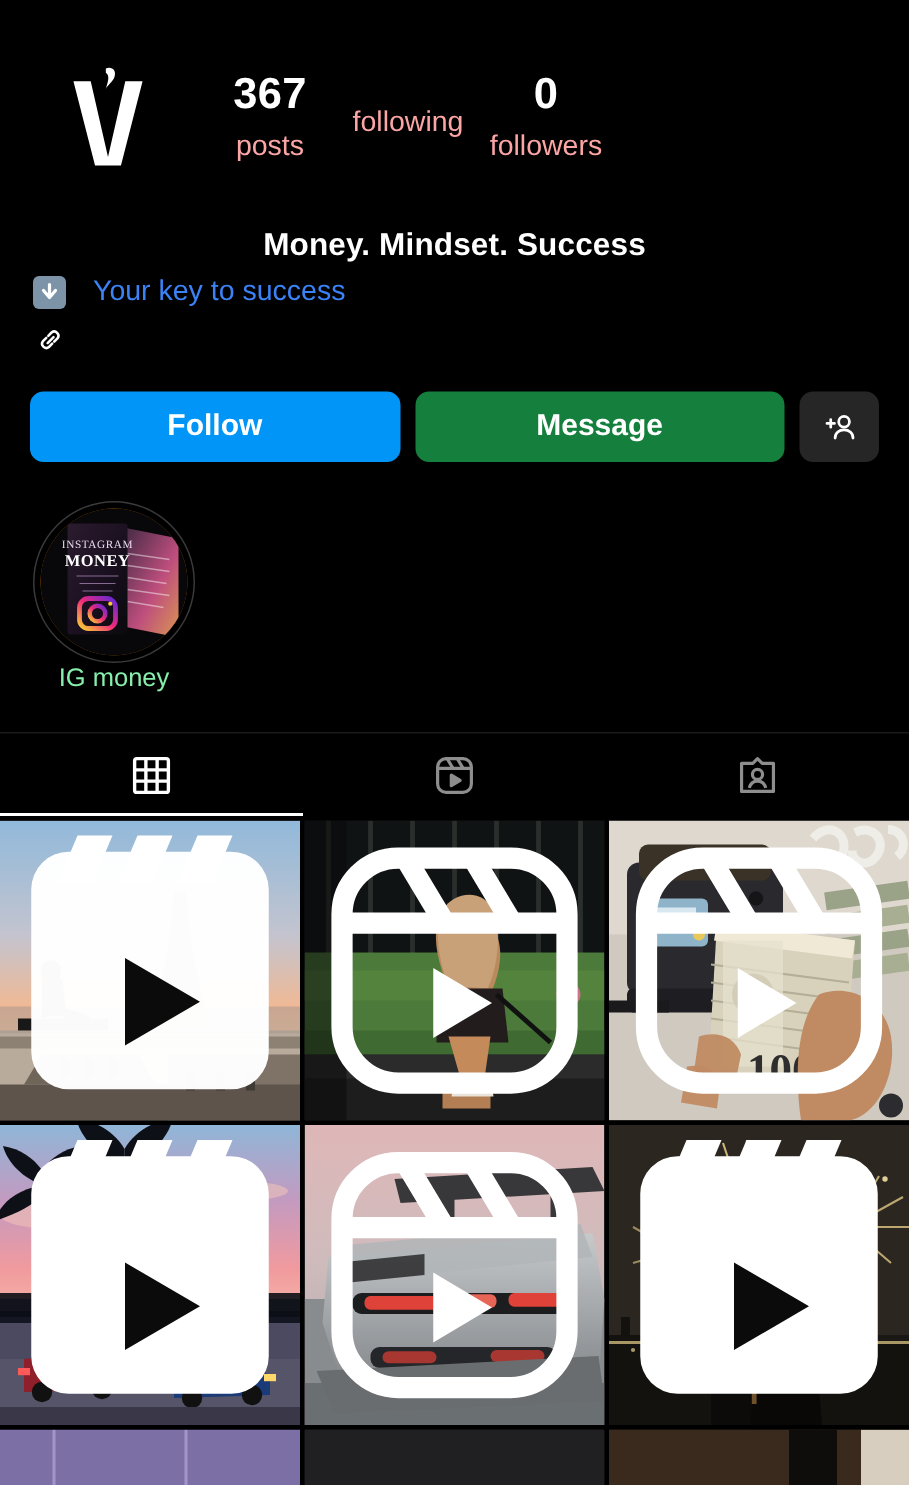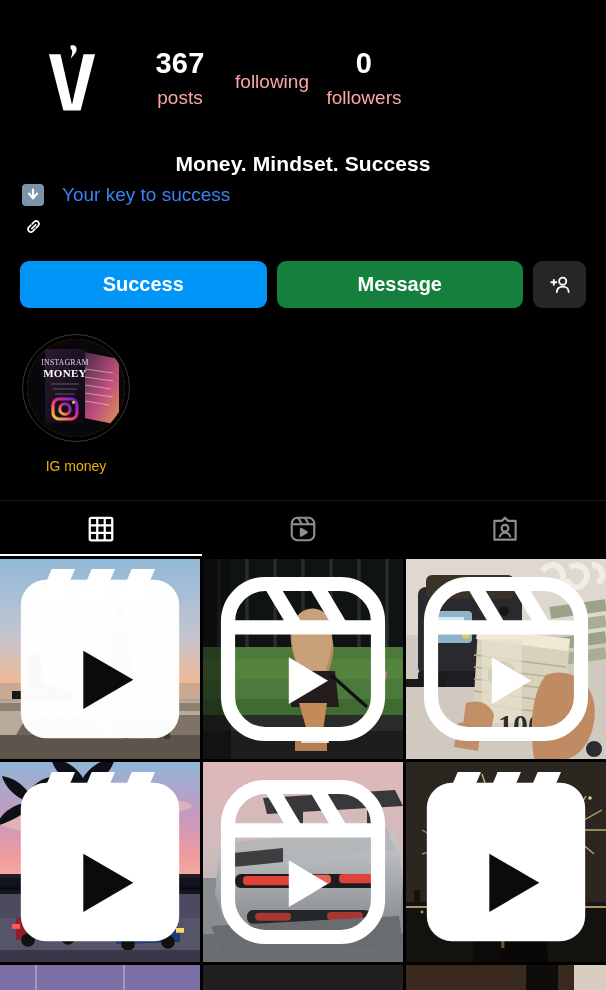--- a/index.html
+++ b/index.html
@@ -54,21 +54,21 @@
   .hl { width: 108px; text-align: center; cursor: pointer; }
   .hl-ring {
     width: 108px; height: 108px; border-radius: 50%;
     border: 1.5px solid #3a3a3a; padding: 4px; overflow: hidden;
     display: flex; align-items: center; justify-content: center;
   }
   .hl-cover {
     width: 100%; height: 100%; border-radius: 50%; overflow: hidden; position: relative;
     background: #a16207;
   }
-  .hl-label { font-size: 14px; margin-top: 16px; color: #eab308; white-space: nowrap; }
+  .hl-label { font-size: 17px; margin-top: 0; color: #86efac; white-space: nowrap; }
 
   
   .tabs { display: flex; margin-top: 26px; height: 56px; border-top: 1px solid #1a1a1a; }
   .tab { flex: 1 1 0; display: flex; align-items: center; justify-content: center; cursor: pointer; position: relative; }
   .tab.active::after {
     content: ""; position: absolute; left: 0; right: 0; bottom: 0; height: 2px; background: #fff;
   }
 
   
   .grid { display: grid; grid-template-columns: repeat(3, 1fr); gap: 3px; margin-top: 3px; }
@@ -126,21 +126,21 @@
             <path d="M10 14.5 L14.5 10"></path>
             <path d="M9 10.5 L6.5 13 a3.2 3.2 0 0 0 4.5 4.5 L13.5 15"></path>
             <path d="M15 13.5 L17.5 11 a3.2 3.2 0 0 0 -4.5 -4.5 L10.5 9"></path>
           </g>
         </svg>
       </span>
     </div>
   </div>
 
   <div class="actions">
-    <button class="btn btn-follow">Success</button>
+    <button class="btn btn-follow">Follow</button>
     <button class="btn btn-message">Message</button>
     <button class="btn btn-icon">
       <svg viewBox="0 0 24 24" width="26" height="26">
         <g stroke="#fff" stroke-width="1.7" fill="none" stroke-linecap="round" stroke-linejoin="round">
           <circle cx="14.5" cy="8.5" r="3.3"></circle>
           <path d="M9 18.5 c0 -3.2 2.5 -5 5.5 -5 s5.5 1.8 5.5 5"></path>
           <path d="M4 9.5 L8.6 9.5 M6.3 7.2 L6.3 11.8"></path>
         </g>
       </svg>
     </button>

